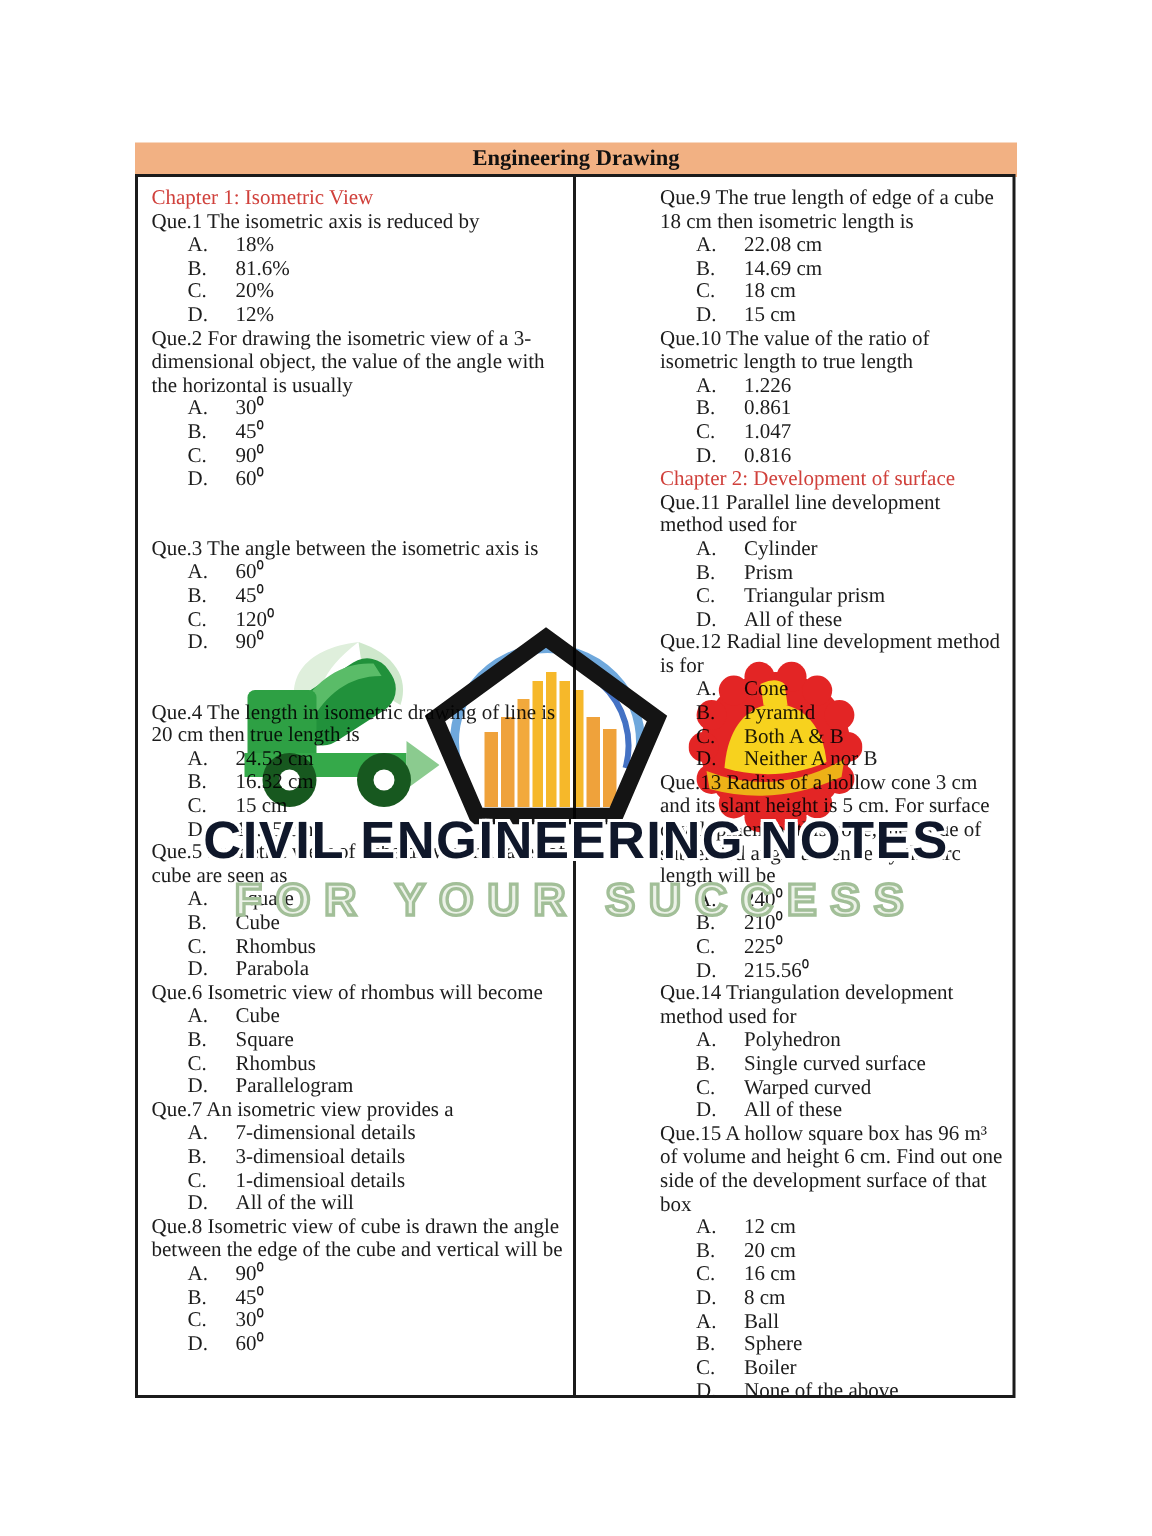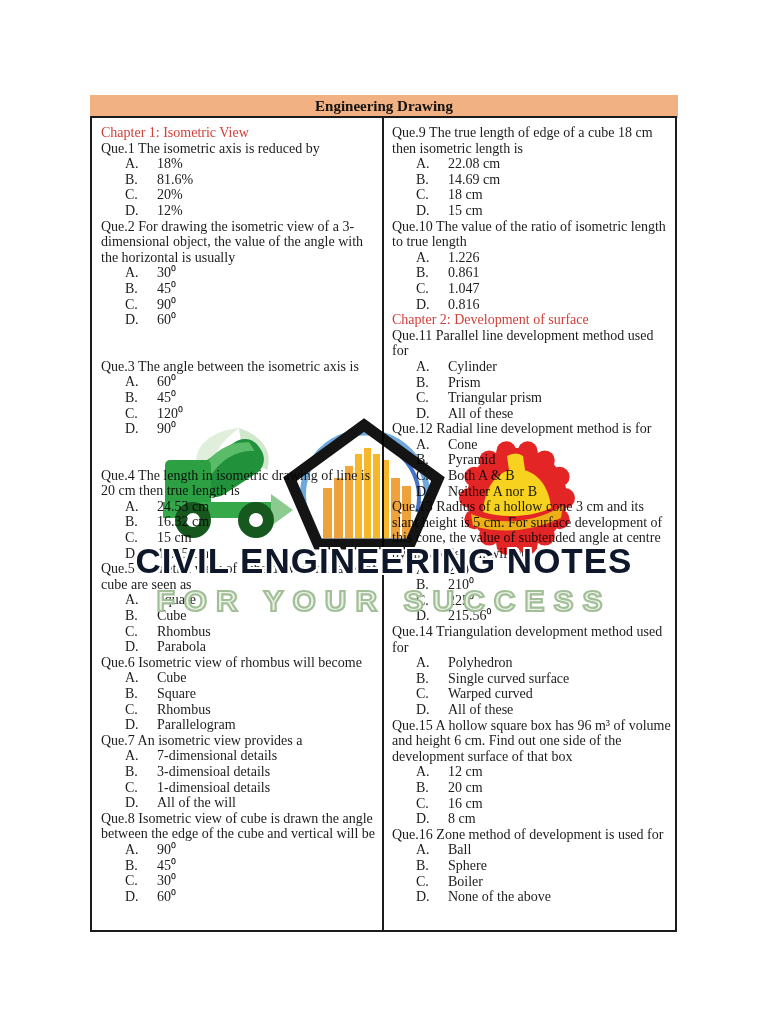--- a/index.html
+++ b/index.html
@@ -6,21 +6,21 @@
   .page{position:relative;width:768px;height:1024px;background:#ffffff;overflow:hidden;
         font-family:"Liberation Serif", serif;color:#1c1c1c;}
 
   
   .title-bar{position:absolute;left:90px;top:95px;width:588px;height:23px;background:#F2B183;
              display:flex;align-items:center;justify-content:center;}
   .title-bar span{font-weight:bold;font-size:15px;color:#111;}
 
   
   .content-box{position:absolute;left:90px;top:116px;width:583px;height:812px;
-               border:2px solid #1b1b1b;display:flex;background:transparent;z-index:1;}
+               border:2px solid #1b1b1b;display:flex;background:transparent;z-index:1;gap:48px;}
   .col{font-size:14px;line-height:15.6px;}
   .col-left{width:292px;border-right:2px solid #1b1b1b;padding:7px 5px 0 9px;box-sizing:border-box;}
   .col-right{flex:1;padding:7px 4px 0 8px;box-sizing:border-box;}
 
   .chapter{color:#D0403B;}
   .q-label{white-space:nowrap;}
   .opt{display:flex;}
   .opt-letter{margin-left:24px;width:32px;flex:0 0 32px;}
   .gap-before{margin-top:31px;}
 
@@ -337,21 +337,20 @@
           <div class="opt">
             <span class="opt-letter">C.</span>
             <span class="opt-text">16 cm</span>
           </div>
           <div class="opt">
             <span class="opt-letter">D.</span>
             <span class="opt-text">8 cm</span>
           </div>
         </div>
         <div class="question">
-          <div class="q-text"><span class="q-label">Que.16</span> Zone method of development is used for</div>
           <div class="opt">
             <span class="opt-letter">A.</span>
             <span class="opt-text">Ball</span>
           </div>
           <div class="opt">
             <span class="opt-letter">B.</span>
             <span class="opt-text">Sphere</span>
           </div>
           <div class="opt">
             <span class="opt-letter">C.</span>

